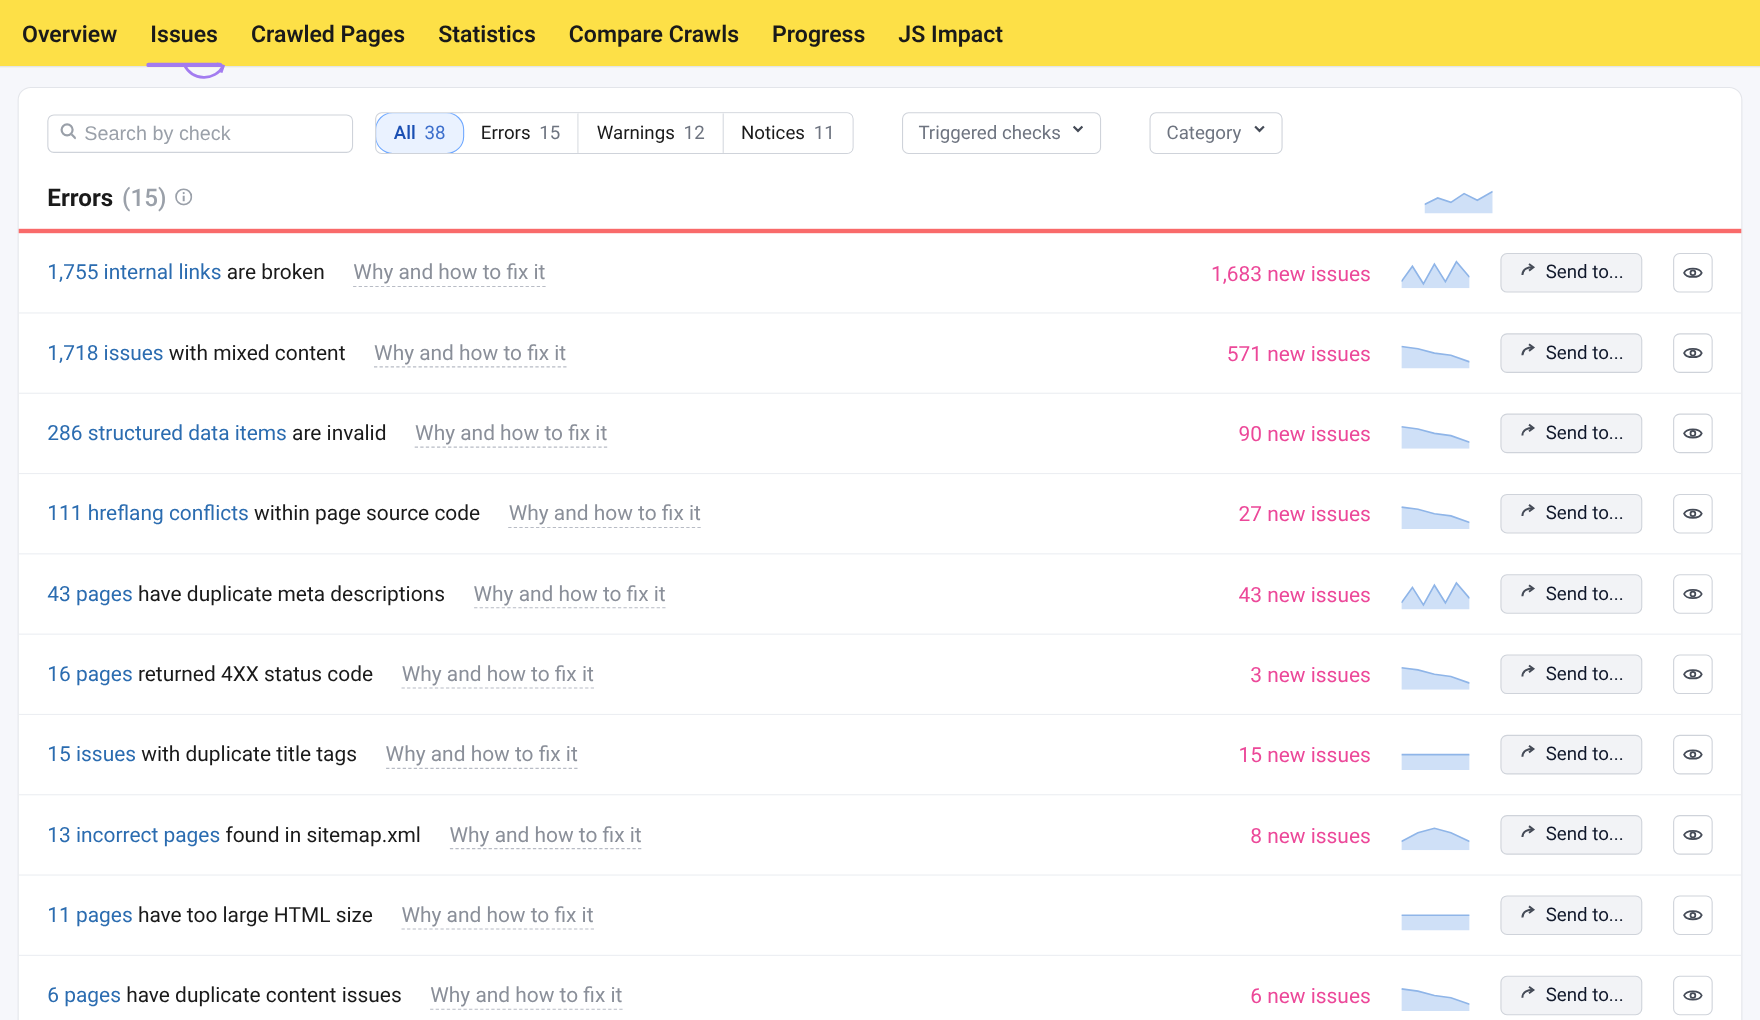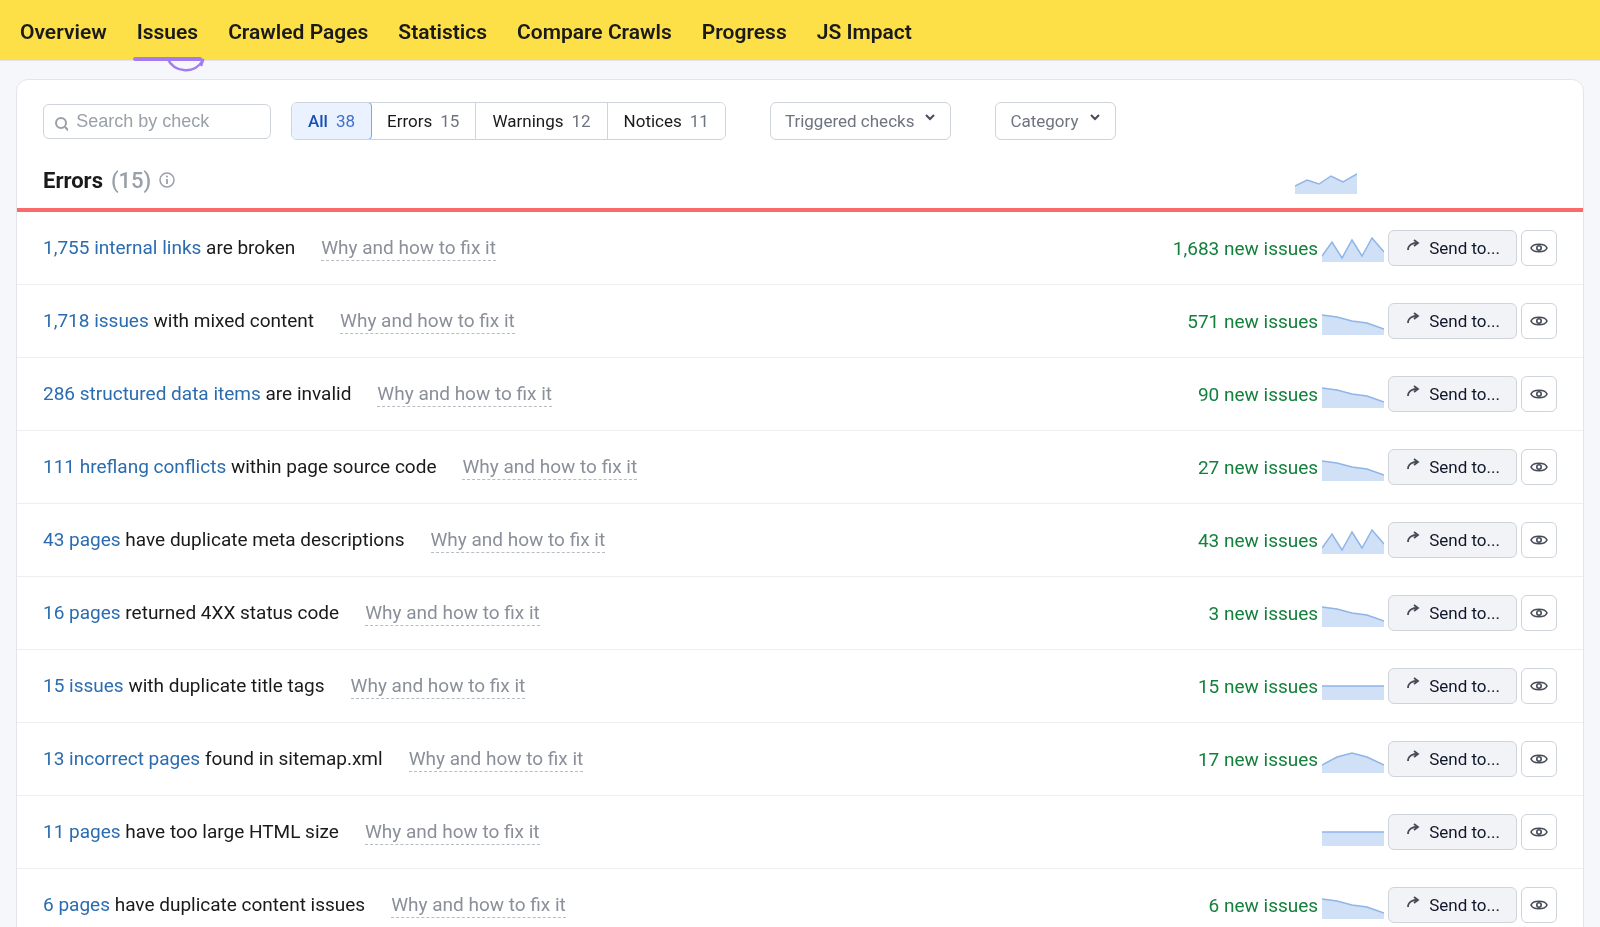--- a/index.html
+++ b/index.html
@@ -45,25 +45,25 @@
     padding-top: 22px;
   }
   .toolbar {
     display: flex;
     align-items: center;
     gap: 20px;
     padding: 0 26px 20px 26px;
   }
   .search {
     display: flex;
-    align-items: flex-end;
+    align-items: flex-start;
     border: 1px solid #cfd3da;
     border-radius: 6px;
     padding: 6px 10px;
-    width: 228px;
+    width: 278px;
     color: #9aa0a9;
   }
   .search input {
     border: none;
     outline: none;
     font-size: 18px;
     color: #333;
     margin-left: 8px;
     background: transparent;
     width: 100%;
@@ -83,21 +83,21 @@
     gap: 8px;
     align-items: center;
     font-size: 17px;
     color: #1a1a1a;
     background: #fff;
   }
   .seg:last-child { border-right: none; }
   .seg.active {
     background: #eaf2ff;
     border: 1px solid #6fa8ff;
-    border-radius: 4px;
+    border-radius: 16px;
     margin: -1px;
     z-index: 1;
     text-align: center;
   }
   .seg .cnt { color: #6e7480; }
   .seg.active .cnt { color: #3d6fcc; }
   .seg.active .lbl { color: #1a4fb3; font-weight: 500; }
   .dropdown {
     display: flex;
     align-items: flex-start;
@@ -130,39 +130,39 @@
     height: 4px;
     background: #f96a6a;
     margin: 0;
   }
   .rows { }
   .row {
     display: flex;
     align-items: center;
     padding: 18px 26px;
     border-bottom: 1px solid #eceef2;
-    gap: 4px;
+    gap: 28px;
   }
   .row .desc {
     flex: 1;
     display: flex;
     align-items: baseline;
     gap: 26px;
     font-size: 19px;
   }
   .row .link { color: #2b6cb0; cursor: pointer; }
   .row .rest { color: #1a1a1a; }
   .row .why {
     color: #8a8f99;
     border-bottom: 1px dashed #b8bcc5;
     cursor: pointer;
     padding-bottom: 1px;
   }
   .row .newiss {
-    color: #15803d;
+    color: #ec4899;
     font-size: 19px;
     min-width: 160px;
     text-align: right;
     cursor: pointer;
   }
   .row .spark {
     width: 62px;
     height: 28px;
     flex-shrink: 0;
   }
@@ -447,21 +447,21 @@
             <path d="M2 10 C 4 5, 16 5, 18 10 C 16 15, 4 15, 2 10 Z" stroke="#454b57" stroke-width="1.6" fill="none"></path>
             <circle cx="10" cy="10" r="2.2" stroke="#454b57" stroke-width="1.6" fill="none"></circle>
           </svg>
         </div>
       </div>
       <div class="row">
         <div class="desc">
           <span><span class="link">13 incorrect pages</span> <span class="rest">found in sitemap.xml</span></span>
           <span class="why">Why and how to fix it</span>
         </div>
-        <div class="newiss">17 new issues</div>
+        <div class="newiss">8 new issues</div>
         <svg class="spark" viewBox="0 0 62 28">
           <path d="M0 20 L15 12 L30 8 L45 12 L62 20 L62 28 L0 28 Z" fill="#cfe0f7"></path>
           <path d="M0 20 L15 12 L30 8 L45 12 L62 20" stroke="#8fb5e8" stroke-width="1.5" fill="none"></path>
         </svg>
         <div class="sendto">
           <svg width="16" height="16" viewBox="0 0 16 16">
             <path d="M3 12 C 3 6, 9 5, 12 5" stroke="#454b57" stroke-width="1.8" fill="none"></path>
             <path d="M9 2 L13 5 L9 8" stroke="#454b57" stroke-width="1.8" fill="none"></path>
           </svg>
           <span>Send to...</span>

